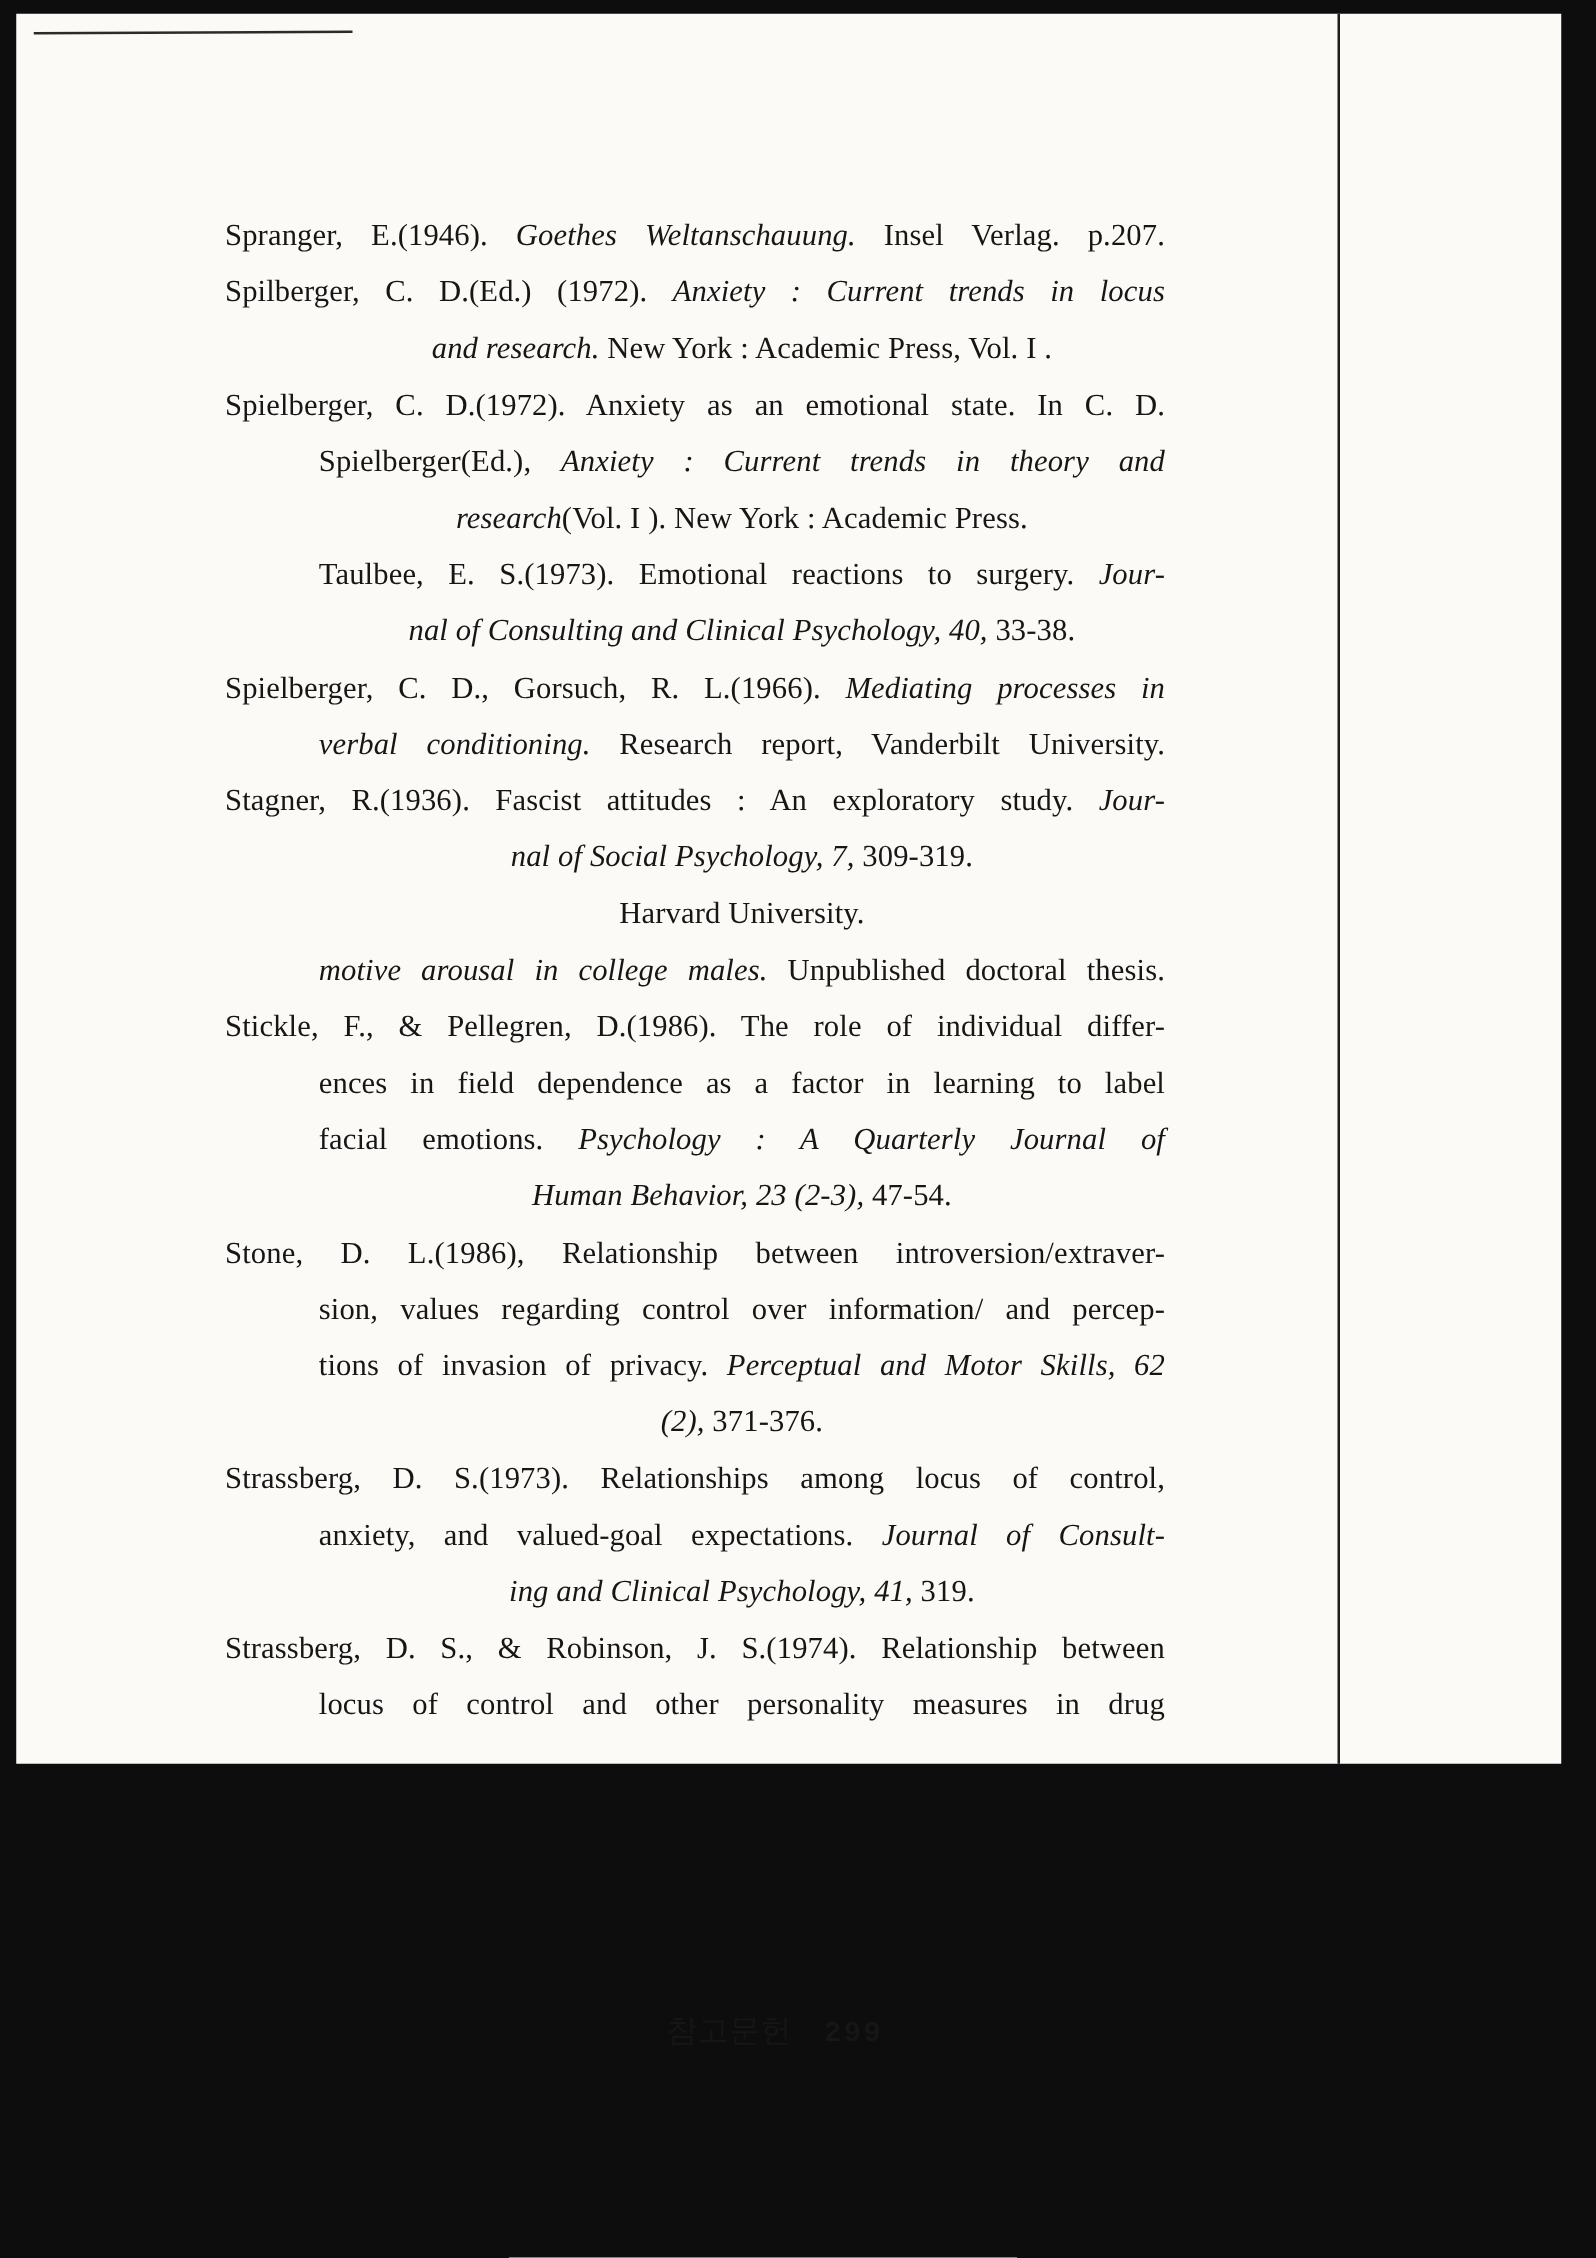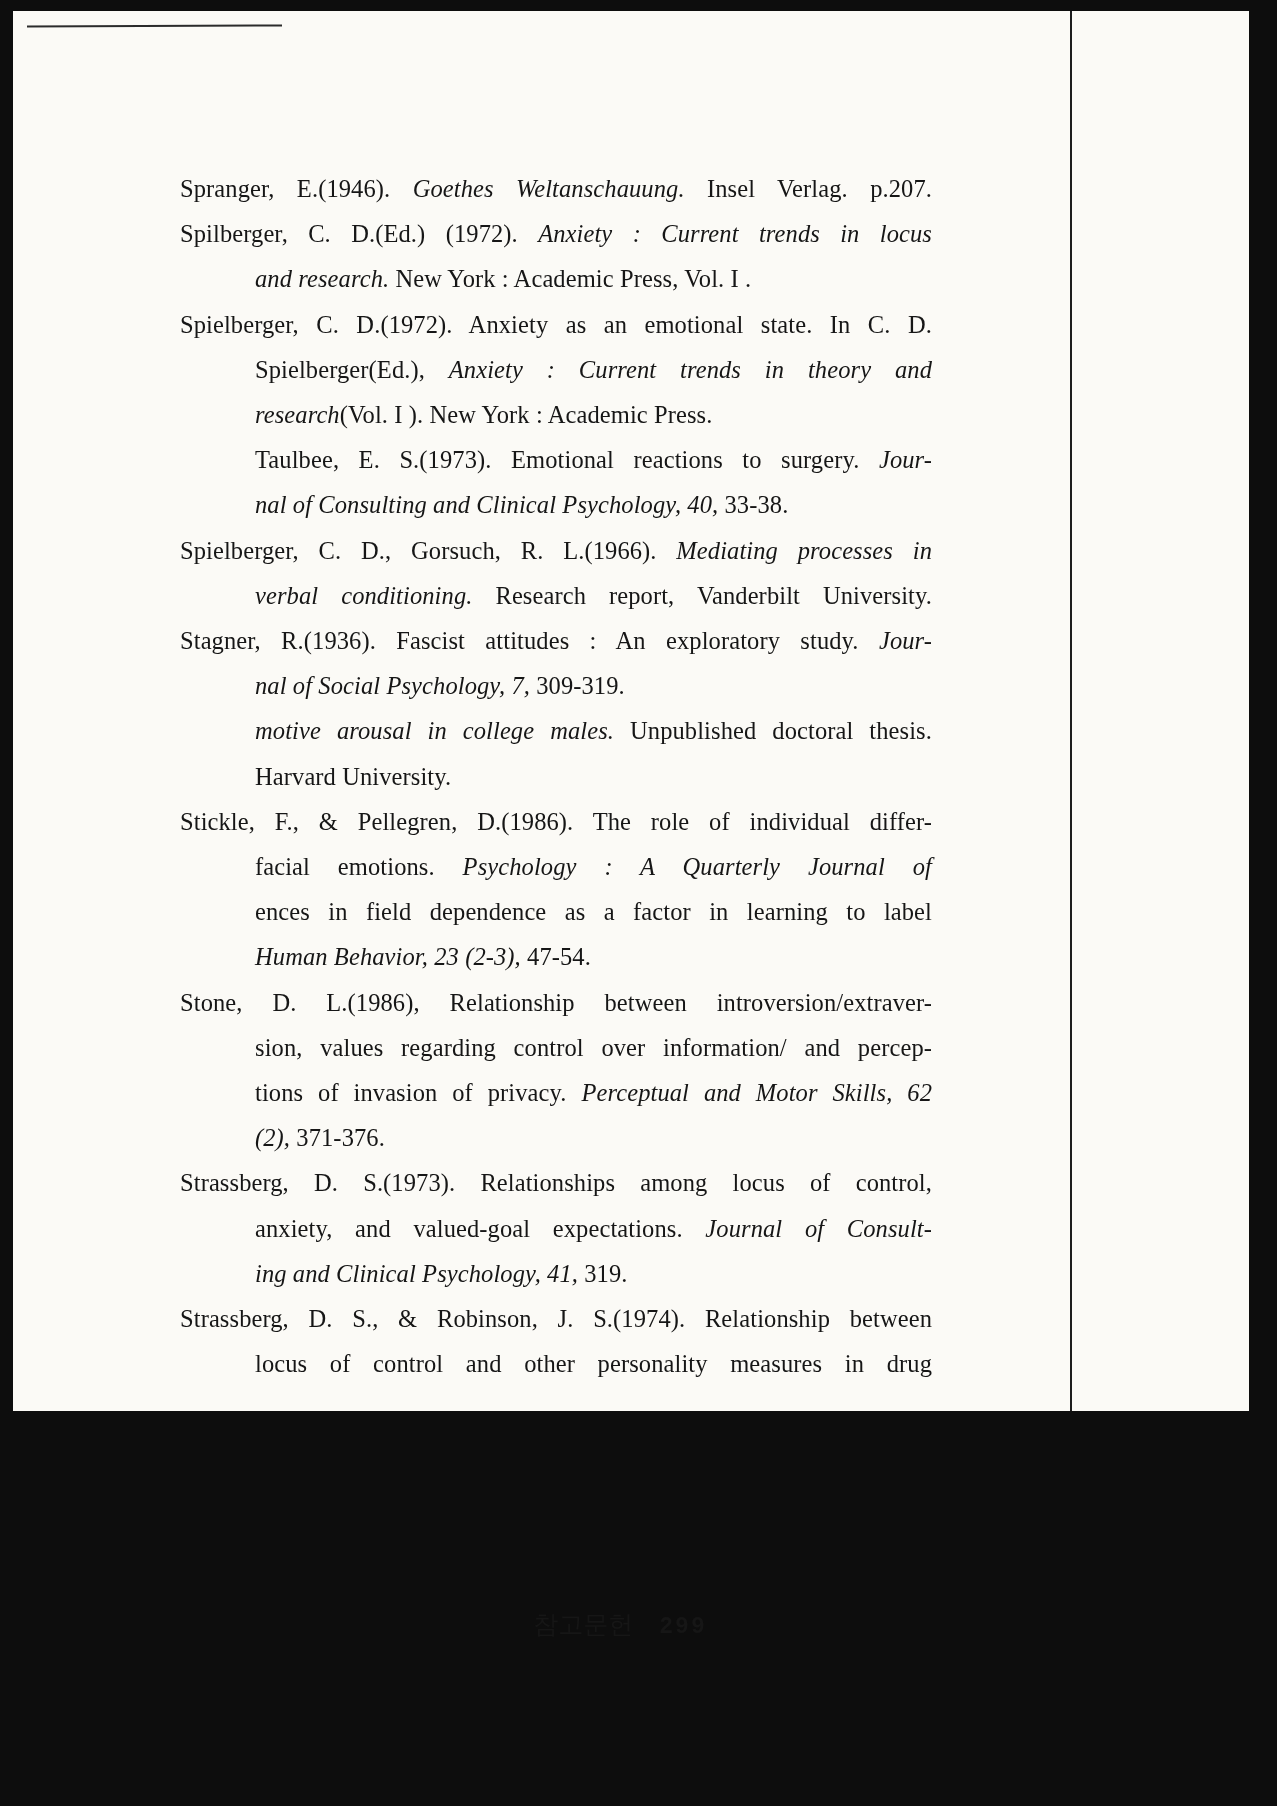--- a/index.html
+++ b/index.html
@@ -32,21 +32,21 @@
   .refs {
     position: absolute;
     left: 167px; top: 155px;
     width: 752px;
     color: #161616;
   }
   .line {
     font-size: 24.5px;
     line-height: 45.2px;
     white-space: nowrap;
-    text-align: left;
+    text-align: center;
     letter-spacing: 0.1px;
   }
   .line.indent { padding-left: 75px; }
   .line.fill {
     text-align: justify;
     text-align-last: justify;
   }
   .it { font-style: italic; }
   .footer {
     position: absolute;
@@ -91,27 +91,27 @@
       </div>
       <div>
         <div class="line fill"><span>Spielberger, C. D., Gorsuch, R. L.(1966). </span><span class="it">Mediating processes in</span></div>
         <div class="line indent fill"><span class="it">verbal conditioning.</span><span> Research report, Vanderbilt University.</span></div>
       </div>
       <div>
         <div class="line fill"><span>Stagner, R.(1936). Fascist attitudes : An exploratory study. </span><span class="it">Jour-</span></div>
         <div class="line indent"><span class="it">nal of Social Psychology, 7,</span><span> 309-319.</span></div>
       </div>
       <div>
+        <div class="line indent"><span>Harvard University.</span></div>
         <div class="line indent fill"><span class="it">motive arousal in college males.</span><span> Unpublished doctoral thesis.</span></div>
-        <div class="line indent"><span>Harvard University.</span></div>
       </div>
       <div>
         <div class="line fill"><span>Stickle, F., &amp; Pellegren, D.(1986). The role of individual differ-</span></div>
+        <div class="line indent fill"><span>ences in field dependence as a factor in learning to label</span></div>
         <div class="line indent fill"><span>facial emotions. </span><span class="it">Psychology : A Quarterly Journal of</span></div>
-        <div class="line indent fill"><span>ences in field dependence as a factor in learning to label</span></div>
         <div class="line indent"><span class="it">Human Behavior, 23 (2-3),</span><span> 47-54.</span></div>
       </div>
       <div>
         <div class="line fill"><span>Stone, D. L.(1986), Relationship between introversion/extraver-</span></div>
         <div class="line indent fill"><span>sion, values regarding control over information/ and percep-</span></div>
         <div class="line indent fill"><span>tions of invasion of privacy. </span><span class="it">Perceptual and Motor Skills, 62</span></div>
         <div class="line indent"><span class="it">(2),</span><span> 371-376.</span></div>
       </div>
       <div>
         <div class="line fill"><span>Strassberg, D. S.(1973). Relationships among locus of control,</span></div>

